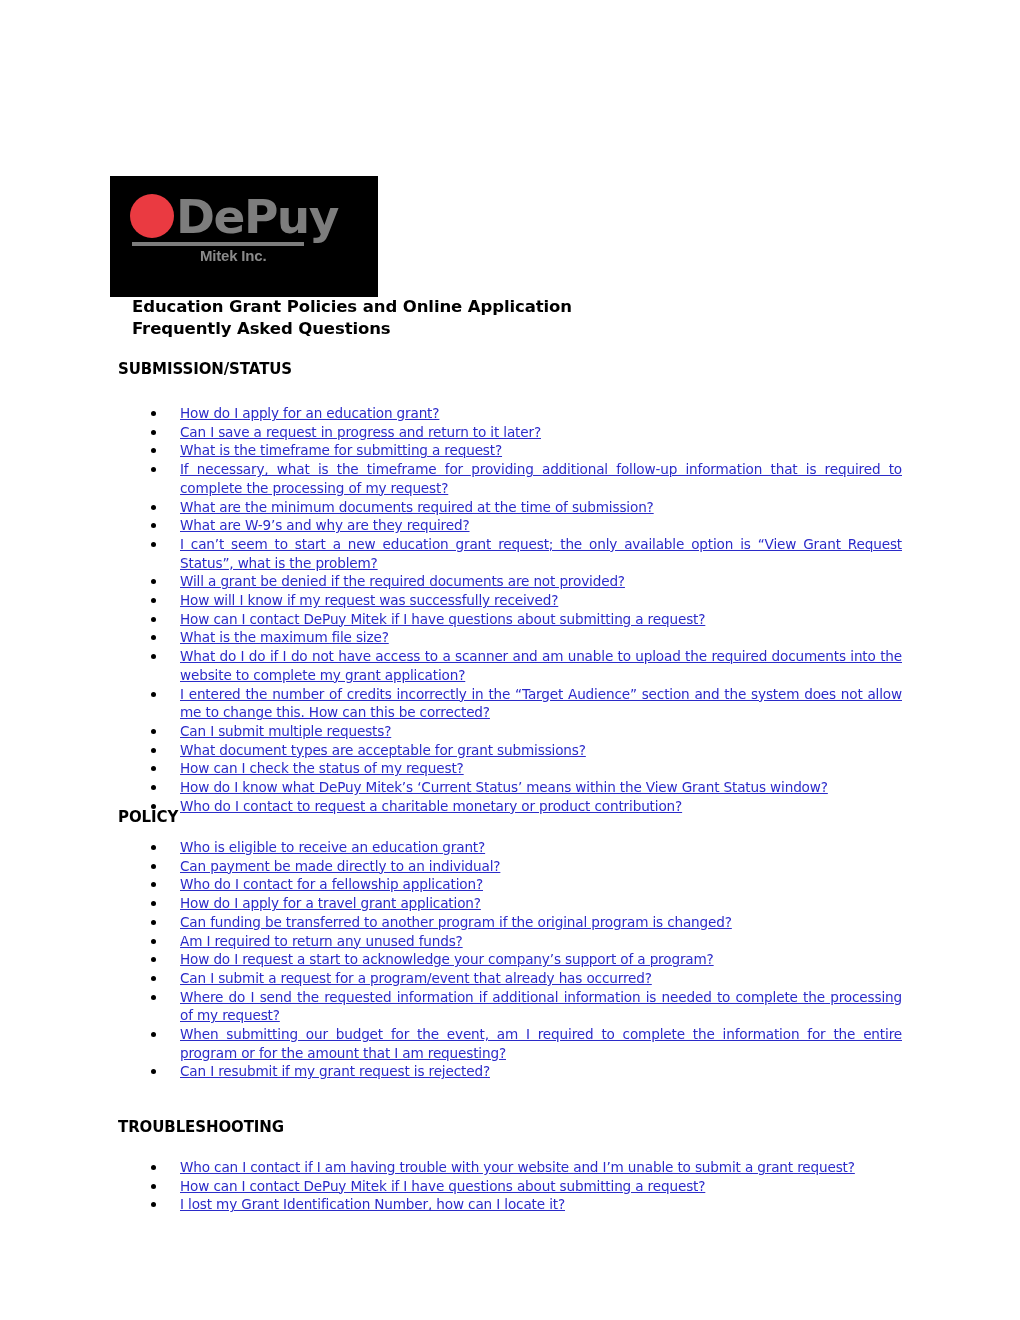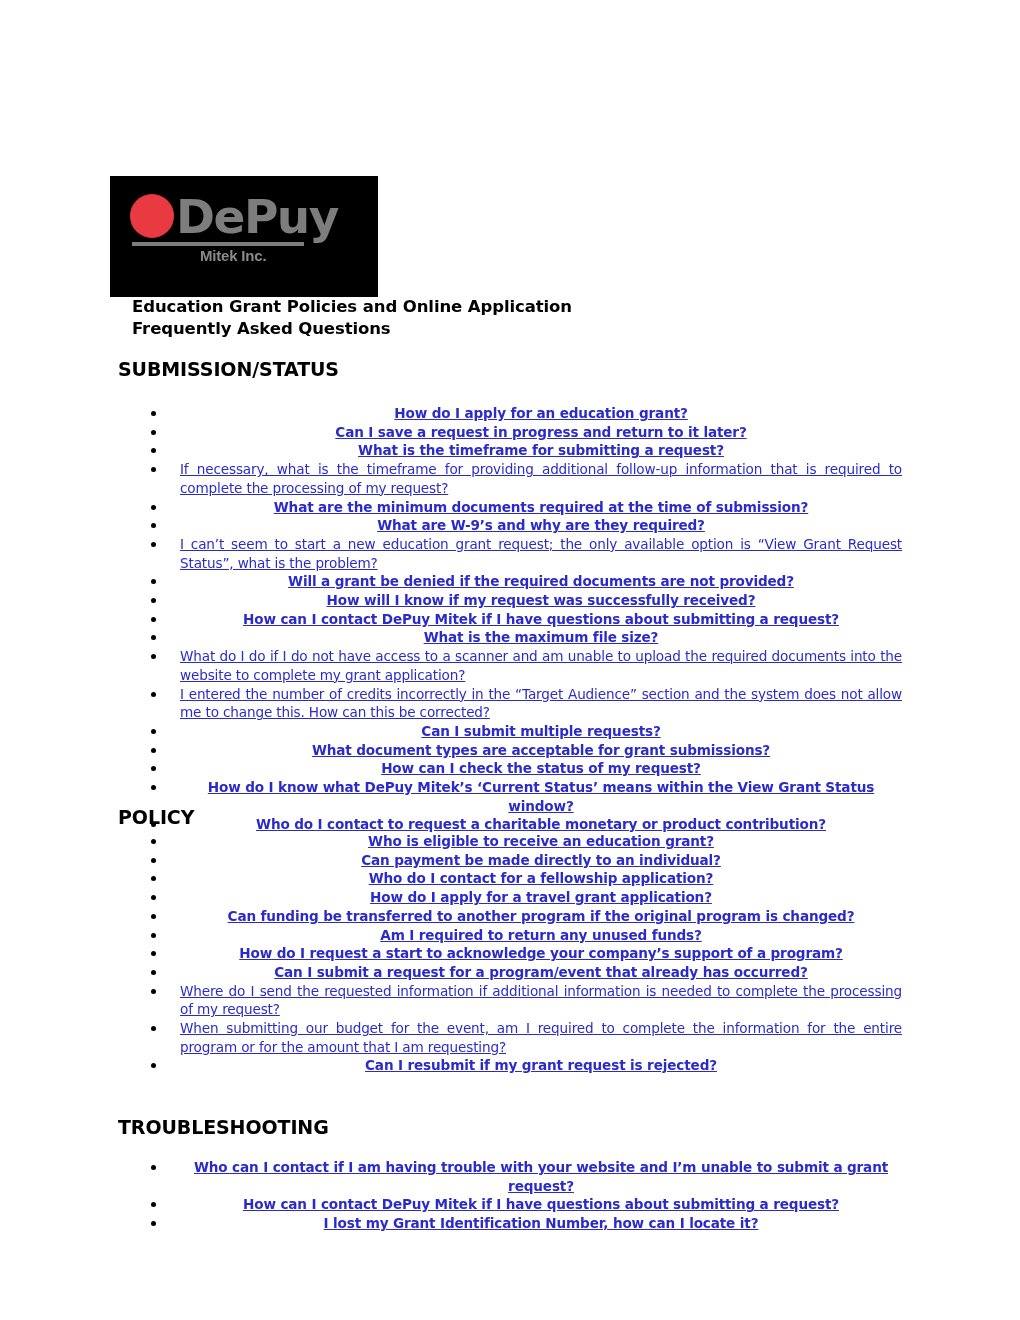--- a/index.html
+++ b/index.html
@@ -106,21 +106,21 @@
   }
 
   .section {
     position: absolute;
     left: 118px;
     width: 784px;
   }
   .section-heading {
     font-family: "DejaVu Sans", sans-serif;
     font-weight: bold;
-    font-size: 19px;
+    font-size: 15px;
     line-height: 19px;
     color: #000000;
     letter-spacing: -0.1px;
     margin: 0 0 0 0;
   }
 
   ul.faq-list {
     list-style: none;
     margin: 0;
     padding: 0;
@@ -145,22 +145,21 @@
     font-family: "DejaVu Sans", sans-serif;
     font-size: 13.6px;
     line-height: 18.7px;
     color: #2b2bc9;
     text-decoration: underline;
     text-align: justify;
     text-justify: inter-word;
     letter-spacing: -0.15px;
   }
   ul.faq-list li a.single {
-    text-align: center;
-    font-weight: bold;
+    text-align: left;
   }
 </style>
 </head>
 <body>
 
 <div class="page">
 
   <div class="title-block">
     <div class="title-line">Education Grant Policies and Online Application</div>
     <div class="title-line">Frequently Asked Questions</div>
@@ -250,21 +249,21 @@
           </li>
         <li>
             <span class="bullet"></span>
             <a href="#" class="single">Who do I contact to request a charitable monetary or product contribution?</a>
           </li>
       </ul>
     </div>
 
     <div class="section" style="top:808px;">
       <div class="section-heading">POLICY</div>
-      <ul class="faq-list" style="margin-top:5px;">
+      <ul class="faq-list" style="margin-top:11px;">
         <li>
             <span class="bullet"></span>
             <a href="#" class="single">Who is eligible to receive an education grant?</a>
           </li>
         <li>
             <span class="bullet"></span>
             <a href="#" class="single">Can payment be made directly to an individual?</a>
           </li>
         <li>
             <span class="bullet"></span>

